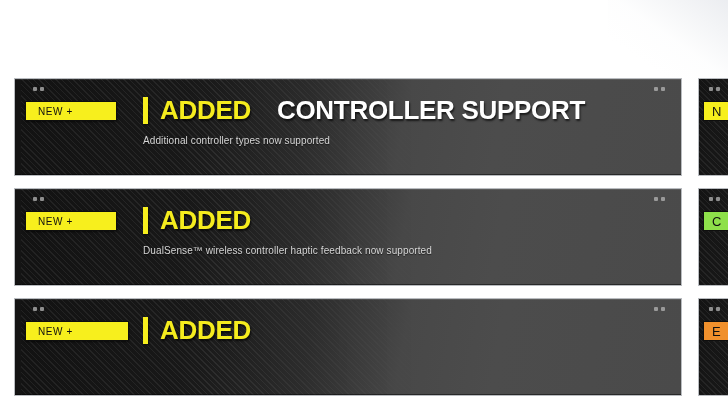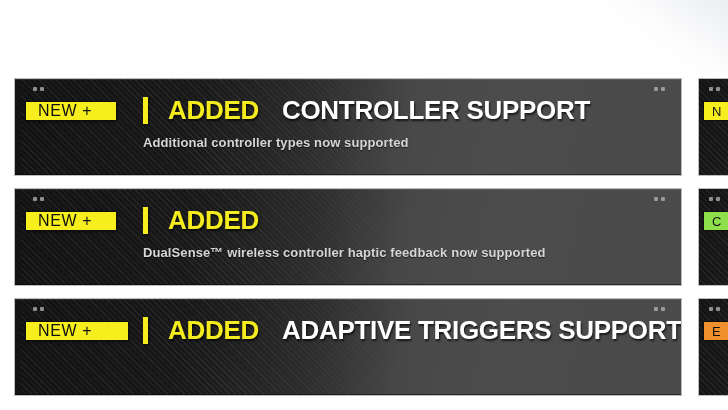--- a/index.html
+++ b/index.html
@@ -116,39 +116,39 @@
   .badge {
     position: absolute;
     left: 10px;
     top: 22px;
     height: 20px;
     min-width: 92px;
     display: flex;
     align-items: center;
     padding: 0 10px 0 12px;
     box-sizing: border-box;
-    font-size: 16px;
+    font-size: 10px;
     font-weight: 400;
     letter-spacing: 0.6px;
     color: #101010;
     background: #f7ef1d;
     border: 1px solid #0e0e0e;
     box-shadow: 0 1px 2px rgba(0,0,0,0.55);
     white-space: nowrap;
   }
   .badge.wide { min-width: 104px; }
 
   
   .title-row {
     position: absolute;
     left: 128px;
     top: 16px;
     display: flex;
     align-items: center;
-    gap: 8px;
+    gap: 0;
     white-space: nowrap;
   }
   .title-bar {
     width: 5px;
     height: 27px;
     background: #f7ef1d;
     margin-right: 12px;
     box-shadow: 1px 1px 2px rgba(0,0,0,0.6);
   }
   .title-kicker {
@@ -156,35 +156,34 @@
     font-weight: bold;
     color: #f5ec1e;
     letter-spacing: -0.3px;
     text-shadow: 1px 2px 2px rgba(0,0,0,0.65);
   }
   .title-main {
     font-size: 26px;
     font-weight: bold;
     color: #ffffff;
     letter-spacing: -0.3px;
-    margin-left: 15px;
+    margin-left: 26px;
     text-shadow: 1px 2px 2px rgba(0,0,0,0.65);
   }
 
   
   .subtitle {
     position: absolute;
     left: 128px;
     top: 56px;
-    font-size: 13px;
+    font-size: 10px;
     color: #d6d6d6;
     letter-spacing: 0.1px;
     text-shadow: 0 1px 1px rgba(0,0,0,0.6);
     white-space: nowrap;
-    font-weight: bold;
   }
 
   
   #side-column {
     position: absolute;
     left: 698px;
     top: 78px;
     width: 60px;
   }
   .side-card {
@@ -301,21 +300,20 @@
       <div class="dots right">
           <span></span>
           <span></span>
         </div>
 
       <div class="badge wide">NEW +</div>
 
       <div class="title-row">
         <div class="title-bar"></div>
         <span class="title-kicker">ADDED</span>
-        <span class="title-main">ADAPTIVE TRIGGERS SUPPORT</span>
       </div>
 
     </div>
 
   </div>
 
   <div id="side-column">
 
     <div class="side-card">
       <div class="card-texture"></div>

